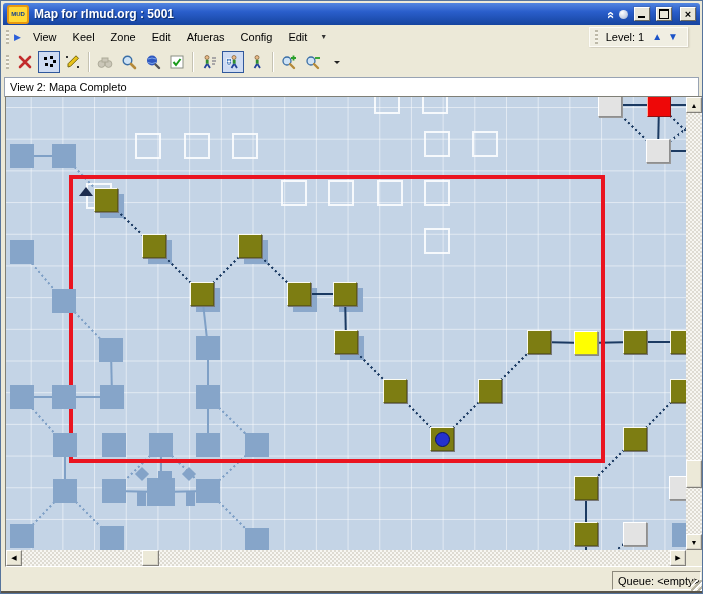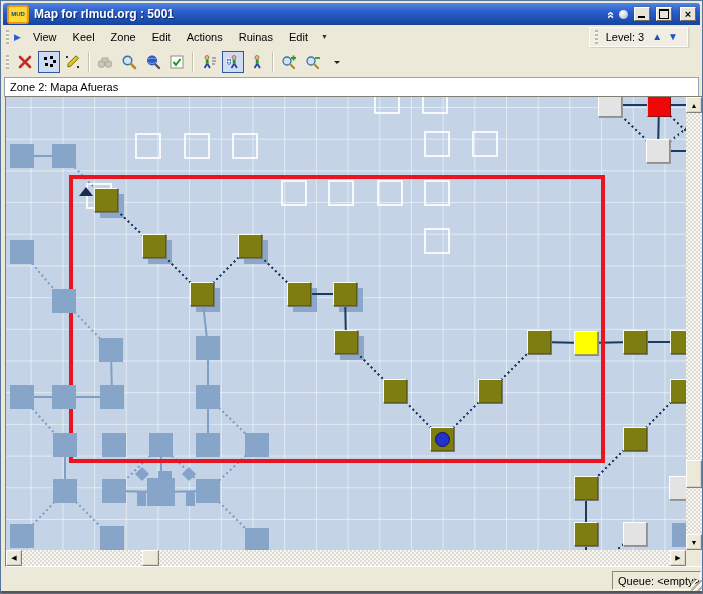--- a/index.html
+++ b/index.html
@@ -109,25 +109,25 @@
     <button class="wbtn">
         <span class="glyph-max"></span>
       </button>
     <button class="wbtn close">×</button>
   </span>
 </div>
 
 <div class="menubar">
   <span class="grip"></span>
   <span class="runico">▶</span>
-  <span id="menus"><span class="mitem">View</span><span class="mitem">Keel</span><span class="mitem">Zone</span><span class="mitem">Edit</span><span class="mitem">Actions</span><span class="mitem">Ruinas</span><span class="mitem">Edit</span></span>
+  <span id="menus"><span class="mitem">View</span><span class="mitem">Keel</span><span class="mitem">Zone</span><span class="mitem">Edit</span><span class="mitem">Afueras</span><span class="mitem">Config</span><span class="mitem">Edit</span></span>
   <span class="overflow-chev">▼</span>
   <span class="levelbox">
     <span class="grip"></span>
-    <span class="lbl">Level: 3</span>
+    <span class="lbl">Level: 1</span>
     <button class="tri">▲</button>
     <button class="tri">▼</button>
   </span>
 </div>
 
 <div class="toolbar">
   <span class="grip"></span>
   <span id="tbuttons" style="display:flex;align-items:center;">
       <button class="tbtn">
         <span>
@@ -247,21 +247,21 @@
         <span>
           <svg width="10" height="16">
             <path d="M2 7l3 3 3-3z" fill="#222"></path>
           </svg>
         </span>
       </button>
     </span>
 </div>
 
 <div class="zonebar">
-  <span>Zone 2: Mapa Afueras</span>
+  <span>View 2: Mapa Completo</span>
 </div>
 
 <div class="mapframe">
   <div id="map">
       <div class="rm-shadow" style="left: 94px; top: 97px; width: 24px; height: 24px;"></div>
       <div class="rm-shadow" style="left: 142px; top: 143px; width: 24px; height: 24px;"></div>
       <div class="rm-shadow" style="left: 190px; top: 191px; width: 24px; height: 24px;"></div>
       <div class="rm-shadow" style="left: 238px; top: 143px; width: 24px; height: 24px;"></div>
       <div class="rm-shadow" style="left: 287px; top: 191px; width: 24px; height: 24px;"></div>
       <div class="rm-shadow" style="left: 333px; top: 191px; width: 24px; height: 24px;"></div>

